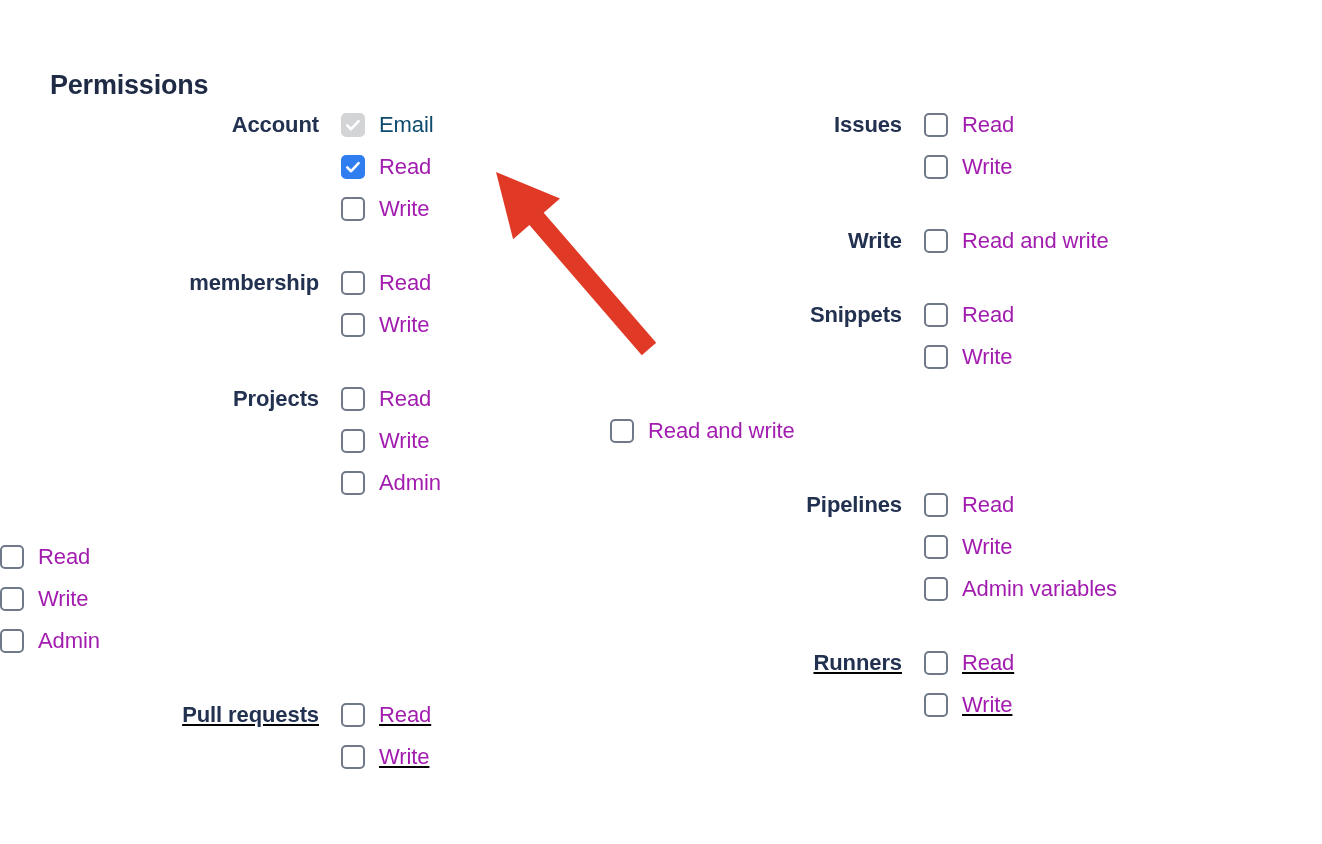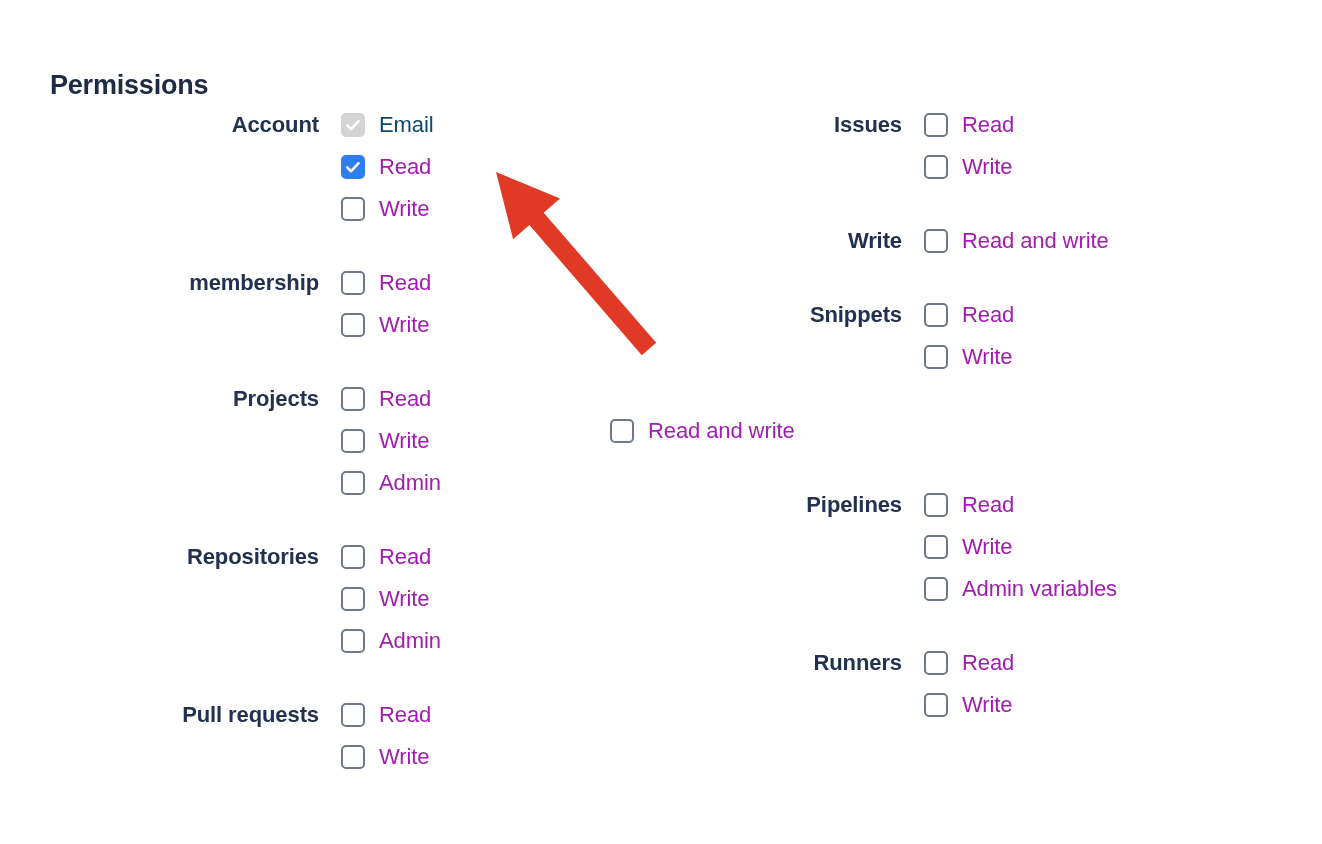--- a/index.html
+++ b/index.html
@@ -42,21 +42,21 @@
   }
   .perm-column.left  { left: 0px;   width: 660px; }
   .perm-column.right { left: 610px; width: 700px; }
 
   
   .perm-group {
     display: flex;
     align-items: flex-start;
     margin-bottom: 32px;
   }
-  .perm-group:last-child { margin-bottom: 0; }
+  .perm-group:last-child { margin-bottom: 0; text-decoration: underline; }
 
   .group-label {
     flex: 0 0 auto;
     text-align: right;
     font-size: 22px;
     font-weight: bold;
     color: #22314f;
     line-height: 42px;
     padding-right: 22px;
     box-sizing: border-box;
@@ -195,23 +195,20 @@
             <span class="cb"></span>
             <span class="opt-label">Write</span>
           </label>
           <label class="perm-option">
             <span class="cb"></span>
             <span class="opt-label">Admin</span>
           </label>
         </div>
       </div>
       <div class="perm-group">
-        <div class="group-label">
-          <span class="lbl-line">Repositories</span>
-        </div>
         <div class="group-options">
           <label class="perm-option">
             <span class="cb"></span>
             <span class="opt-label">Read</span>
           </label>
           <label class="perm-option">
             <span class="cb"></span>
             <span class="opt-label">Write</span>
           </label>
           <label class="perm-option">

